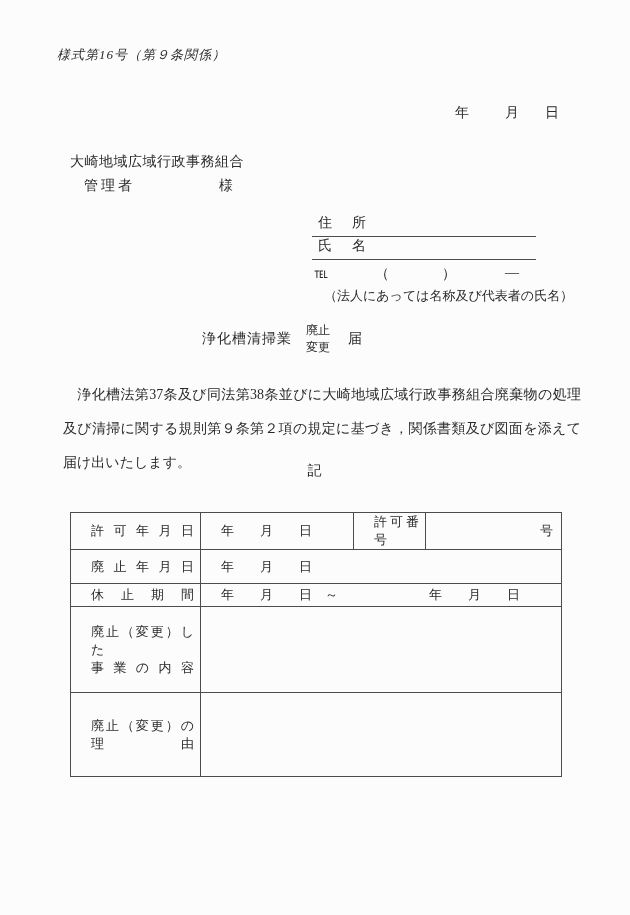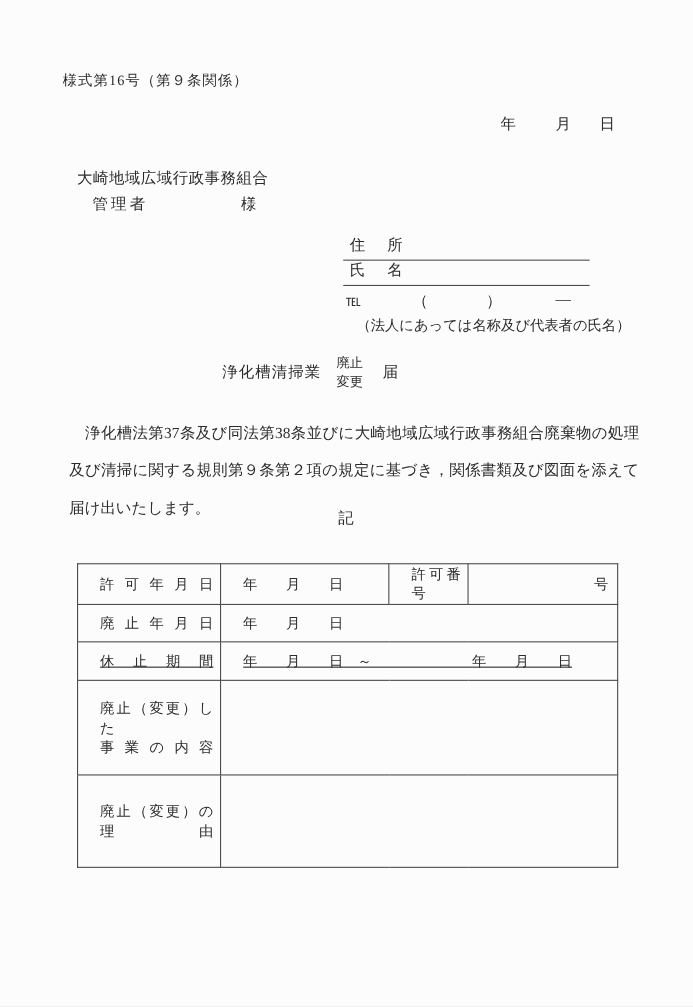--- a/index.html
+++ b/index.html
@@ -7,21 +7,21 @@
     position:relative;
     width:630px;height:915px;
     margin:0 auto;
     background:#fcfcfc;
     color:#2b2b2b;
     font-family:"Liberation Serif","DejaVu Serif",serif;
     font-size:14px;
     overflow:hidden;
   }
   
-  .form-number{position:absolute;left:57px;top:64px;font-size:13px;letter-spacing:1px;}
+  .form-number{position:absolute;left:57px;top:46px;font-size:13px;letter-spacing:1px;font-style:italic;}
   .date-top{position:absolute;left:0;top:104px;width:630px;height:20px;}
   .date-top span{position:absolute;top:0;}
   .date-top .y{left:455px;} .date-top .m{left:505px;} .date-top .d{left:545px;}
   
   .org{position:absolute;left:70px;top:153px;letter-spacing:0.5px;}
   .manager-line{position:absolute;left:84px;top:177px;}
   .manager-line .mgr{letter-spacing:3px;}
   .manager-line .sama{margin-left:84px;}
   
   .applicant{position:absolute;left:312px;top:214px;width:224px;}
@@ -46,21 +46,21 @@
     table-layout:fixed;
   }
   table.form,table.form td{border:1px solid #4c4c4c;padding-left:20px;}
   table.form{border-width:1.5px;}
   td{padding:0;vertical-align:middle;box-sizing:border-box;}
   .t-label{padding:0 6px;text-align:justify;text-align-last:justify;}
   .t-label div{text-align:justify;text-align-last:justify;}
   .t-date{padding-left:58px;white-space:nowrap;overflow:hidden;}
   .t-permit{padding:0 6px;text-align:justify;text-align-last:justify;margin-left:21px;}
   .t-number{text-align:right;padding-right:8px;}
-  .r1{height:34px;} .r2{height:34px;} .r3{height:35px;text-decoration:underline;} .r4{height:86px;} .r5{height:84px;}
+  .r1{height:34px;} .r2{height:34px;} .r3{height:23px;} .r4{height:86px;} .r5{height:84px;}
   .c1{width:130px;} .c2{width:153px;} .c3{width:72px;} .c4{width:136px;}
 </style>
 </head>
 <body>
 
 <div class="page">
 
   <div class="form-number">様式第16号（第９条関係）</div>
 
   <div class="date-top">

